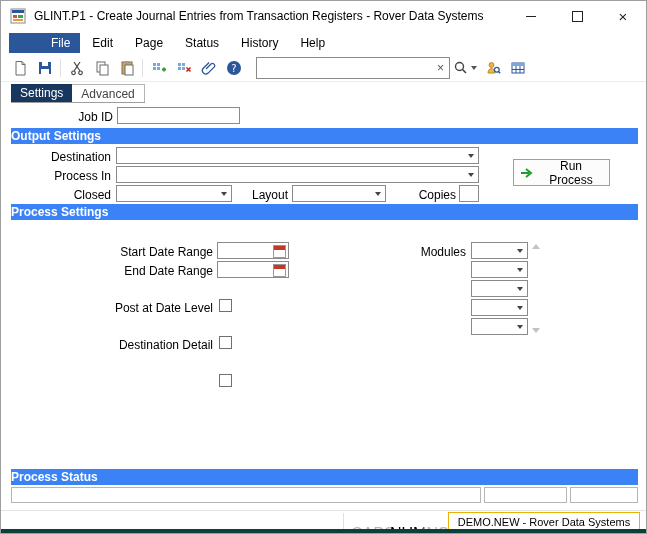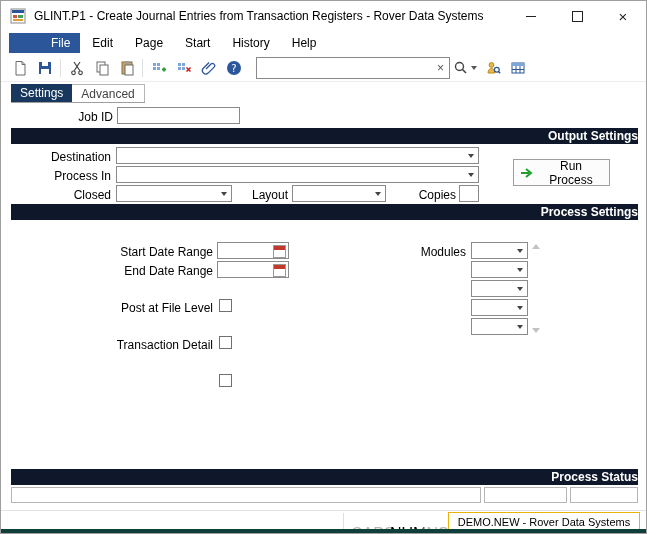--- a/index.html
+++ b/index.html
@@ -29,21 +29,21 @@
   .searchwrap input{border:none;outline:none;flex:1;height:16px;font-size:12px;font-family:"Liberation Sans",sans-serif;padding:0 4px;min-width:0;}
   .clearx{color:#555;font-size:12px;padding:0 5px;line-height:18px;}
   .chev-tiny{width:0;height:0;border-left:3px solid transparent;border-right:3px solid transparent;border-top:4px solid #555;margin-left:2px;}
   
   .tabs{left:10px;top:83px;height:19px;display:flex;border-bottom:1px solid #9e9e9e;}
   .tab{padding:2px 9px;font-size:12px;line-height:14px;}
   .tab.active{background:#17375e;color:#fff;}
   .tab.inactive{background:#fff;color:#444;border:1px solid #b5b5b5;border-bottom:none;border-left:none;}
   
   .lbl{font-size:12px;text-align:right;white-space:nowrap;}
-  .hdr{background:#0f172a;color:#fff;font-weight:bold;text-align:right;font-size:12px;height:16px;line-height:16px;}
+  .hdr{background:#3b82f6;color:#fff;font-weight:bold;text-align:left;font-size:12px;height:16px;line-height:16px;}
   .tin{background:#fff;border:1px solid #8a8a8a;}
   .combo{background:#fff;border:1px solid #8a8a8a;}
   .combo .chev{position:absolute;right:4px;top:6px;width:0;height:0;border-left:3.5px solid transparent;border-right:3.5px solid transparent;border-top:4px solid #444;}
   .checkbox{width:13px;height:13px;background:#fff;border:1px solid #707070;display:block;}
   .cal{position:absolute;right:2px;top:2px;width:11px;height:11px;border:1px solid #999;background:#fff;}
   .cal .cal-top{display:block;width:100%;height:4px;background:#c0392b;}
   .runbtn{display:flex;align-items:center;justify-content:space-between;gap:6px;background:#fcfcfc;border:1px solid #9e9e9e;font-size:12px;font-family:"Liberation Sans",sans-serif;}
   .scroll-up{width:0;height:0;border-left:4px solid transparent;border-right:4px solid transparent;border-bottom:5px solid #c2c2c2;}
   .scroll-dn{width:0;height:0;border-left:4px solid transparent;border-right:4px solid transparent;border-top:5px solid #c2c2c2;}
   .cell{background:#fff;border:1px solid #b5b5b5;height:16px;}
@@ -80,21 +80,21 @@
       <div class="winbtn">
           <span style="font-size:15px;">×</span>
         </div>
     </div>
   </div>
 
   <div class="abs menubar">
     <span class="menuitem active">File</span>
     <span class="menuitem">Edit</span>
     <span class="menuitem">Page</span>
-    <span class="menuitem">Start</span>
+    <span class="menuitem">Status</span>
     <span class="menuitem">History</span>
     <span class="menuitem">Help</span>
   </div>
 
   <div class="abs toolbar">
     <button class="tbtn">
       <svg width="16" height="16">
           <path d="M4 1.5h6l3 3v10.5H4z" fill="#fff" stroke="#6b6b6b"></path>
           <path d="M10 1.5v3h3" fill="none" stroke="#6b6b6b"></path>
         </svg>
@@ -260,24 +260,24 @@
     </div>
   <div class="abs combo" style="left:470px;top:298px;width:57px;height:17px;">
       <span class="chev"></span>
     </div>
   <div class="abs combo" style="left:470px;top:317px;width:57px;height:17px;">
       <span class="chev"></span>
     </div>
   <span class="abs scroll-up" style="left:531px;top:243px;"></span>
   <span class="abs scroll-dn" style="left:531px;top:327px;"></span>
 
-  <div class="abs lbl" style="left:92px;top:300px;width:120px;">Post at File Level</div>
+  <div class="abs lbl" style="left:92px;top:300px;width:120px;">Post at Date Level</div>
   <span class="abs checkbox" style="left:218px;top:298px;"></span>
 
-  <div class="abs lbl" style="left:92px;top:337px;width:120px;">Transaction Detail</div>
+  <div class="abs lbl" style="left:92px;top:337px;width:120px;">Destination Detail</div>
   <span class="abs checkbox" style="left:218px;top:335px;"></span>
 
   <span class="abs checkbox" style="left:218px;top:373px;"></span>
 
   <div class="abs hdr" style="left:10px;top:468px;width:627px;">Process Status</div>
   <div class="abs cell" style="left:10px;top:486px;width:470px;"></div>
   <div class="abs cell" style="left:483px;top:486px;width:83px;"></div>
   <div class="abs cell" style="left:569px;top:486px;width:68px;"></div>
 
   <div class="abs statusbar">

